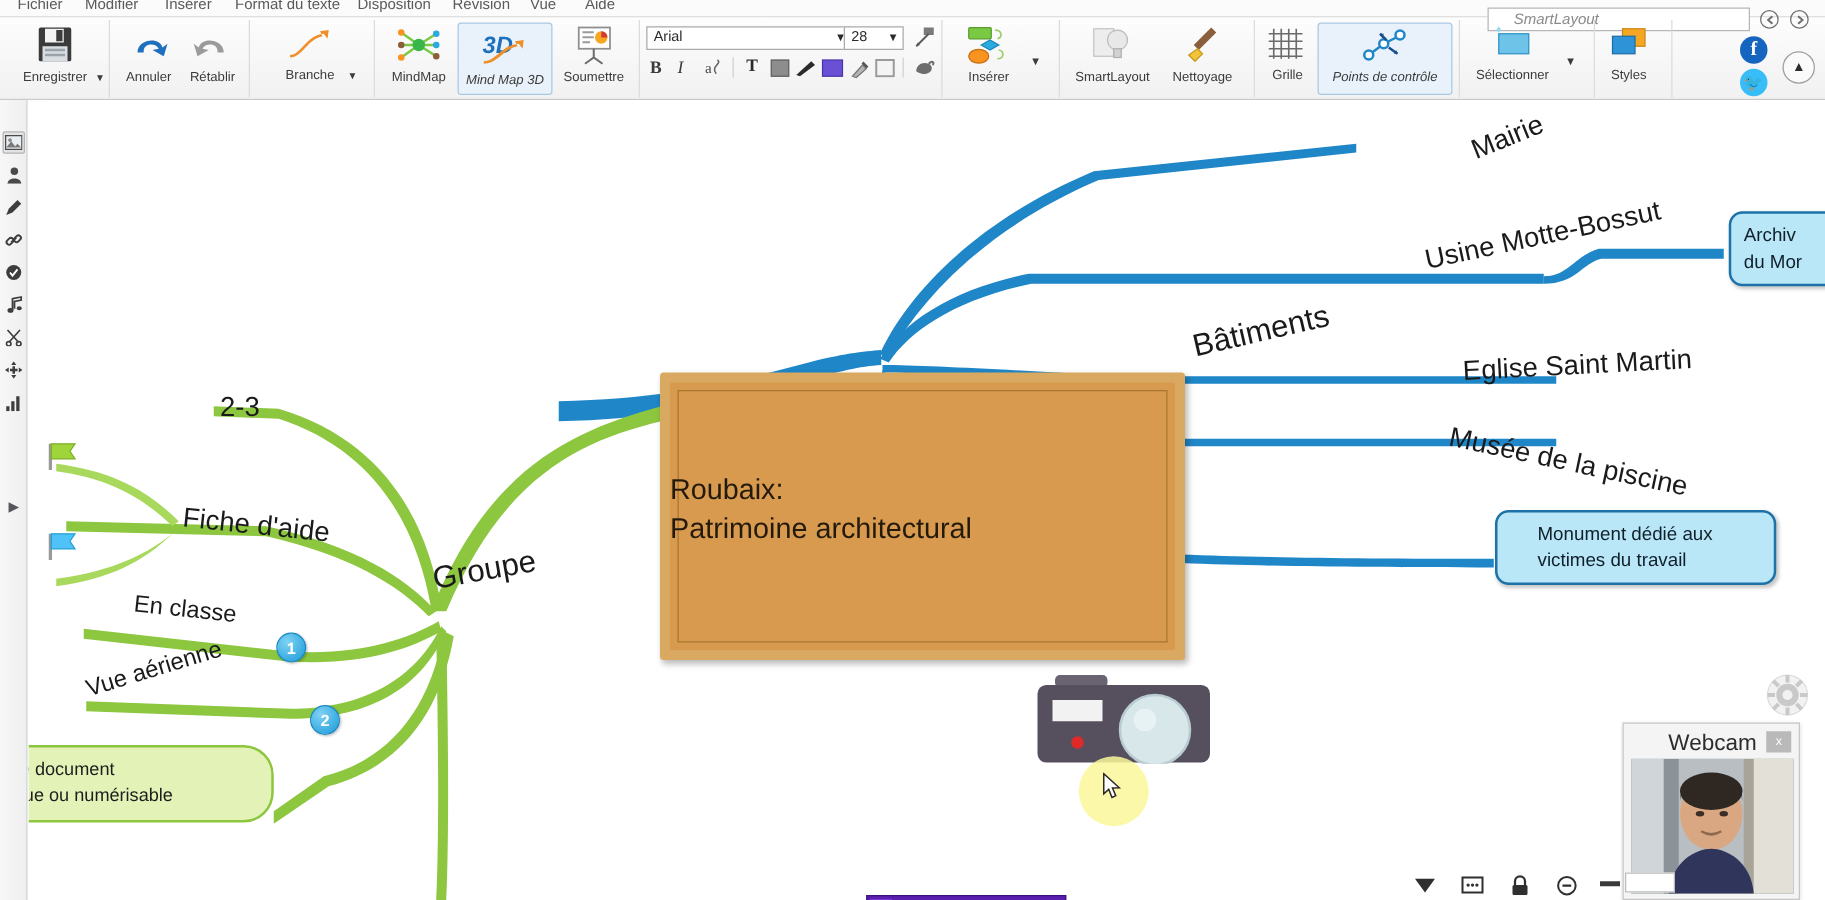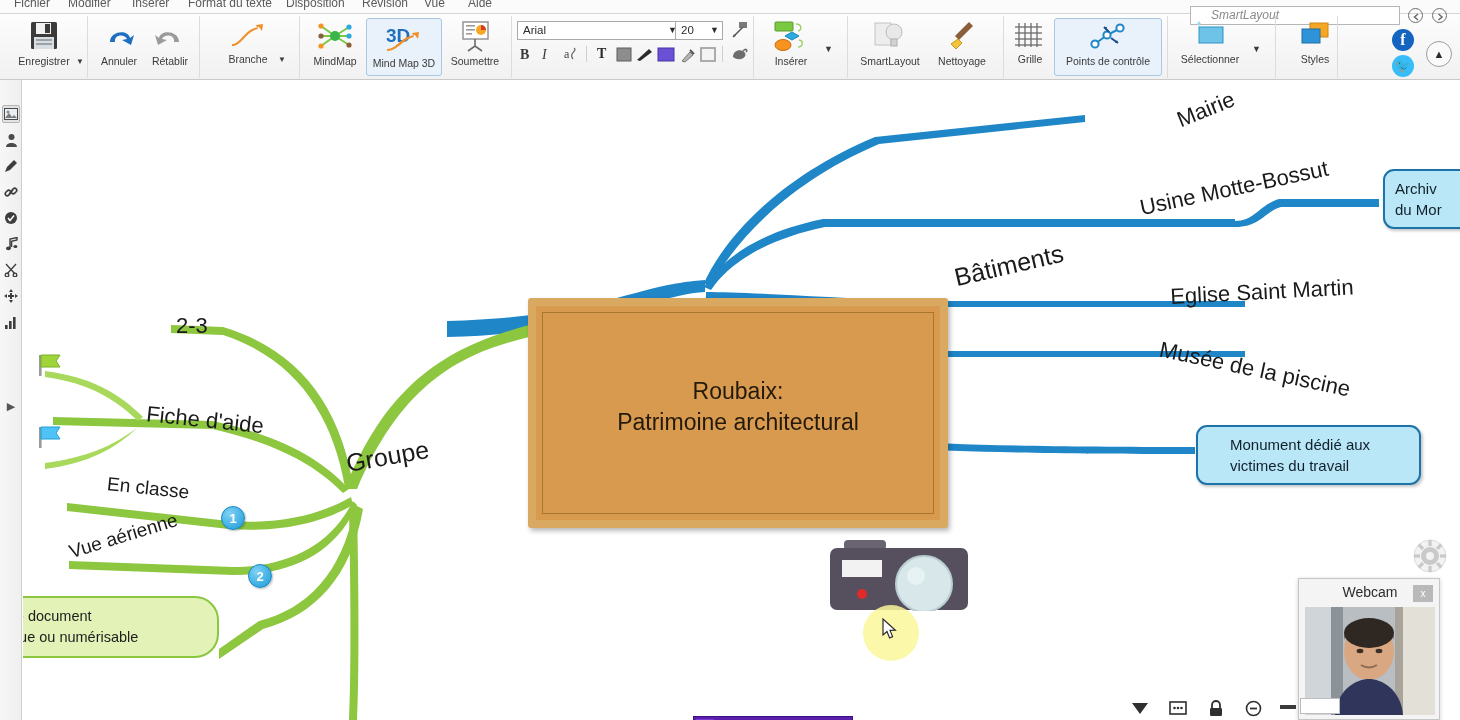--- a/index.html
+++ b/index.html
@@ -31,21 +31,21 @@
   .rgroup{
     position:absolute; top:2px; height:62px;
     border-right:1px solid #dcdcdc;
   }
   .rbtn{
     position:absolute; text-align:center; cursor:default;
     font-size:10.5px; color:#3b3b3b;
   }
   .rbtn .lbl{ display:block; white-space:nowrap; line-height:11px; }
   .rbtn.sel{
-    background:#e9f2fb; border:1px solid #a8c8e4; border-radius:3px;
+    background:#e9f2fb; border:1px solid #a8c8e4; border-radius:3px;font-style:italic;
   }
   .ico{ display:block; margin:0 auto 2px; }
 
   
   #searchbox{
     position:absolute; left:1190px; top:-8px; width:210px; height:19px;
     background:#fff; border:1px solid #b6b6b6;
     font-size:12px; color:#8a8a8a; font-style:italic;
     padding-left:20px; line-height:17px; overflow:hidden;
   }
@@ -97,21 +97,21 @@
     background:#d79a4f; border:8px solid #d9a961;
     border-radius:3px;
     box-shadow:2px 3px 5px rgba(0,0,0,.28);
   }
   #central .inner{
     position:absolute; left:6px; top:6px; right:6px; bottom:6px;
     border:1px solid #a8762f;
   }
   #central .ctext{
     position:absolute; left:0; right:0; top:70px;
-    text-align:center; font-size:23px; color:#241a0c; line-height:31px;
+    text-align:left; font-size:23px; color:#241a0c; line-height:31px;
   }
 
   
   #camera{ position:absolute; left:805px; top:455px; width:142px; height:75px; }
 
   
   .callout{
     position:absolute; background:#b9e7f7;
     border:2px solid #1d73a8; border-radius:11px;
     font-size:15px; color:#10202b; line-height:21px;
@@ -154,21 +154,21 @@
   #gear{
     position:absolute; left:1412px; top:538px; width:36px; height:36px;
   }
   #webcam{
     position:absolute; left:1298px; top:578px; width:142px; height:142px;
     background:#f4f4f4; border:1px solid #c6c6c6;
     box-shadow:0 1px 4px rgba(0,0,0,.2);
   }
   #webcam .wtitle{
     position:absolute; left:0; top:5px; width:142px;
-    text-align:center; font-size:14px; color:#2c2c2c;
+    text-align:center; font-size:18px; color:#2c2c2c;
   }
   #webcam .wclose{
     position:absolute; right:6px; top:6px; width:20px; height:17px;
     background:#b9b9b9; color:#fff; font-size:10px;
     text-align:center; line-height:17px;
   }
   #webcam .wvideo{
     position:absolute; left:6px; top:28px; width:130px; height:108px;
     overflow:hidden; background:#9fa6ab;
   }
@@ -307,21 +307,21 @@
       <span class="lbl">Soumettre</span>
     </div>
   </div>
 
   <div class="rgroup" style="left:512px; width:242px">
     <div style="position:absolute;left:5px;top:5px;width:164px;height:19px;background:#fff;border:1px solid #a9a9a9">
       <span style="position:absolute;left:5px;top:2px;font-size:11.5px;color:#2b2b2b">Arial</span>
       <span style="position:absolute;right:3px;top:3px;font-size:9px;color:#2b2b2b">▼</span>
     </div>
     <div style="position:absolute;left:163px;top:5px;width:48px;height:19px;background:#fff;border:1px solid #a9a9a9">
-      <span style="position:absolute;left:5px;top:2px;font-size:11.5px;color:#2b2b2b">20</span>
+      <span style="position:absolute;left:5px;top:2px;font-size:11.5px;color:#2b2b2b">28</span>
       <span style="position:absolute;right:3px;top:3px;font-size:9px;color:#2b2b2b">▼</span>
     </div>
     <div style="position:absolute;left:218px;top:4px">
       <svg width="20" height="20" viewBox="0 0 20 20">
           <rect x="9" y="2" width="8" height="6" fill="#7a7a7a"></rect>
           <path d="M3 17 L13 7" stroke="#5a5a5a" stroke-width="1.6"></path>
           <path d="M3 17 L6 16 L4 14 Z" fill="#5a5a5a"></path>
         </svg>
     </div>
 
@@ -470,21 +470,21 @@
             <rect x="9" y="7" width="24" height="16" fill="#6ec4e8" stroke="#2f93c6"></rect>
             <path d="M7 4 L9 1 L11 4 L9 6 Z" fill="#9ad8f0"></path>
           </svg>
       </span>
       <span class="lbl">Sélectionner</span>
     </div>
     <div style="position:absolute;left:84px;top:28px;font-size:9px;color:#3b3b3b">▼</div>
   </div>
 
   <div class="rgroup" style="left:1276px; width:62px">
-    <div class="rbtn" style="left:12px; top:4px; width:54px">
+    <div class="rbtn" style="left:0; top:4px; width:54px">
       <span class="ico">
         <svg width="36" height="30" viewBox="0 0 36 30">
             <rect x="13" y="3" width="18" height="14" fill="#f5a623" stroke="#cd861a"></rect>
             <rect x="5" y="9" width="18" height="14" fill="#2f93d8" stroke="#1e6ea6"></rect>
           </svg>
       </span>
       <span class="lbl">Styles</span>
     </div>
   </div>
 
@@ -616,21 +616,21 @@
 
   <div class="mlabel" style="left:1148px; top:203px; font-size:22px; transform:rotate(-3deg); transform-origin:left bottom;">Eglise Saint Martin</div>
 
   <div class="mlabel" style="left:1134px; top:255px; font-size:22px; transform:rotate(12deg); transform-origin:left bottom;">Musée de la piscine</div>
 
   <div class="callout" style="left:1360px; top:88px; width:110px;">
     <div>Archiv</div>
     <div>du Mor</div>
   </div>
 
-  <div class="callout" style="left:1173px; top:344px; width:225px;padding-left:32px;">
+  <div class="callout" style="left:1173px; top:327px; width:225px;padding-left:32px;">
     <div>Monument dédié aux</div>
     <div>victimes du travail</div>
   </div>
 
   <div class="mlabel" style="left:326px; top:368px; font-size:25px; transform:rotate(-10deg); transform-origin:left bottom;">Groupe</div>
 
   <div class="mlabel" style="left:153px; top:232px; font-size:22px;">2-3</div>
 
   <div class="mlabel" style="left:122px; top:320px; font-size:22px; transform:rotate(6deg); transform-origin:left bottom;">Fiche d'aide</div>
 

